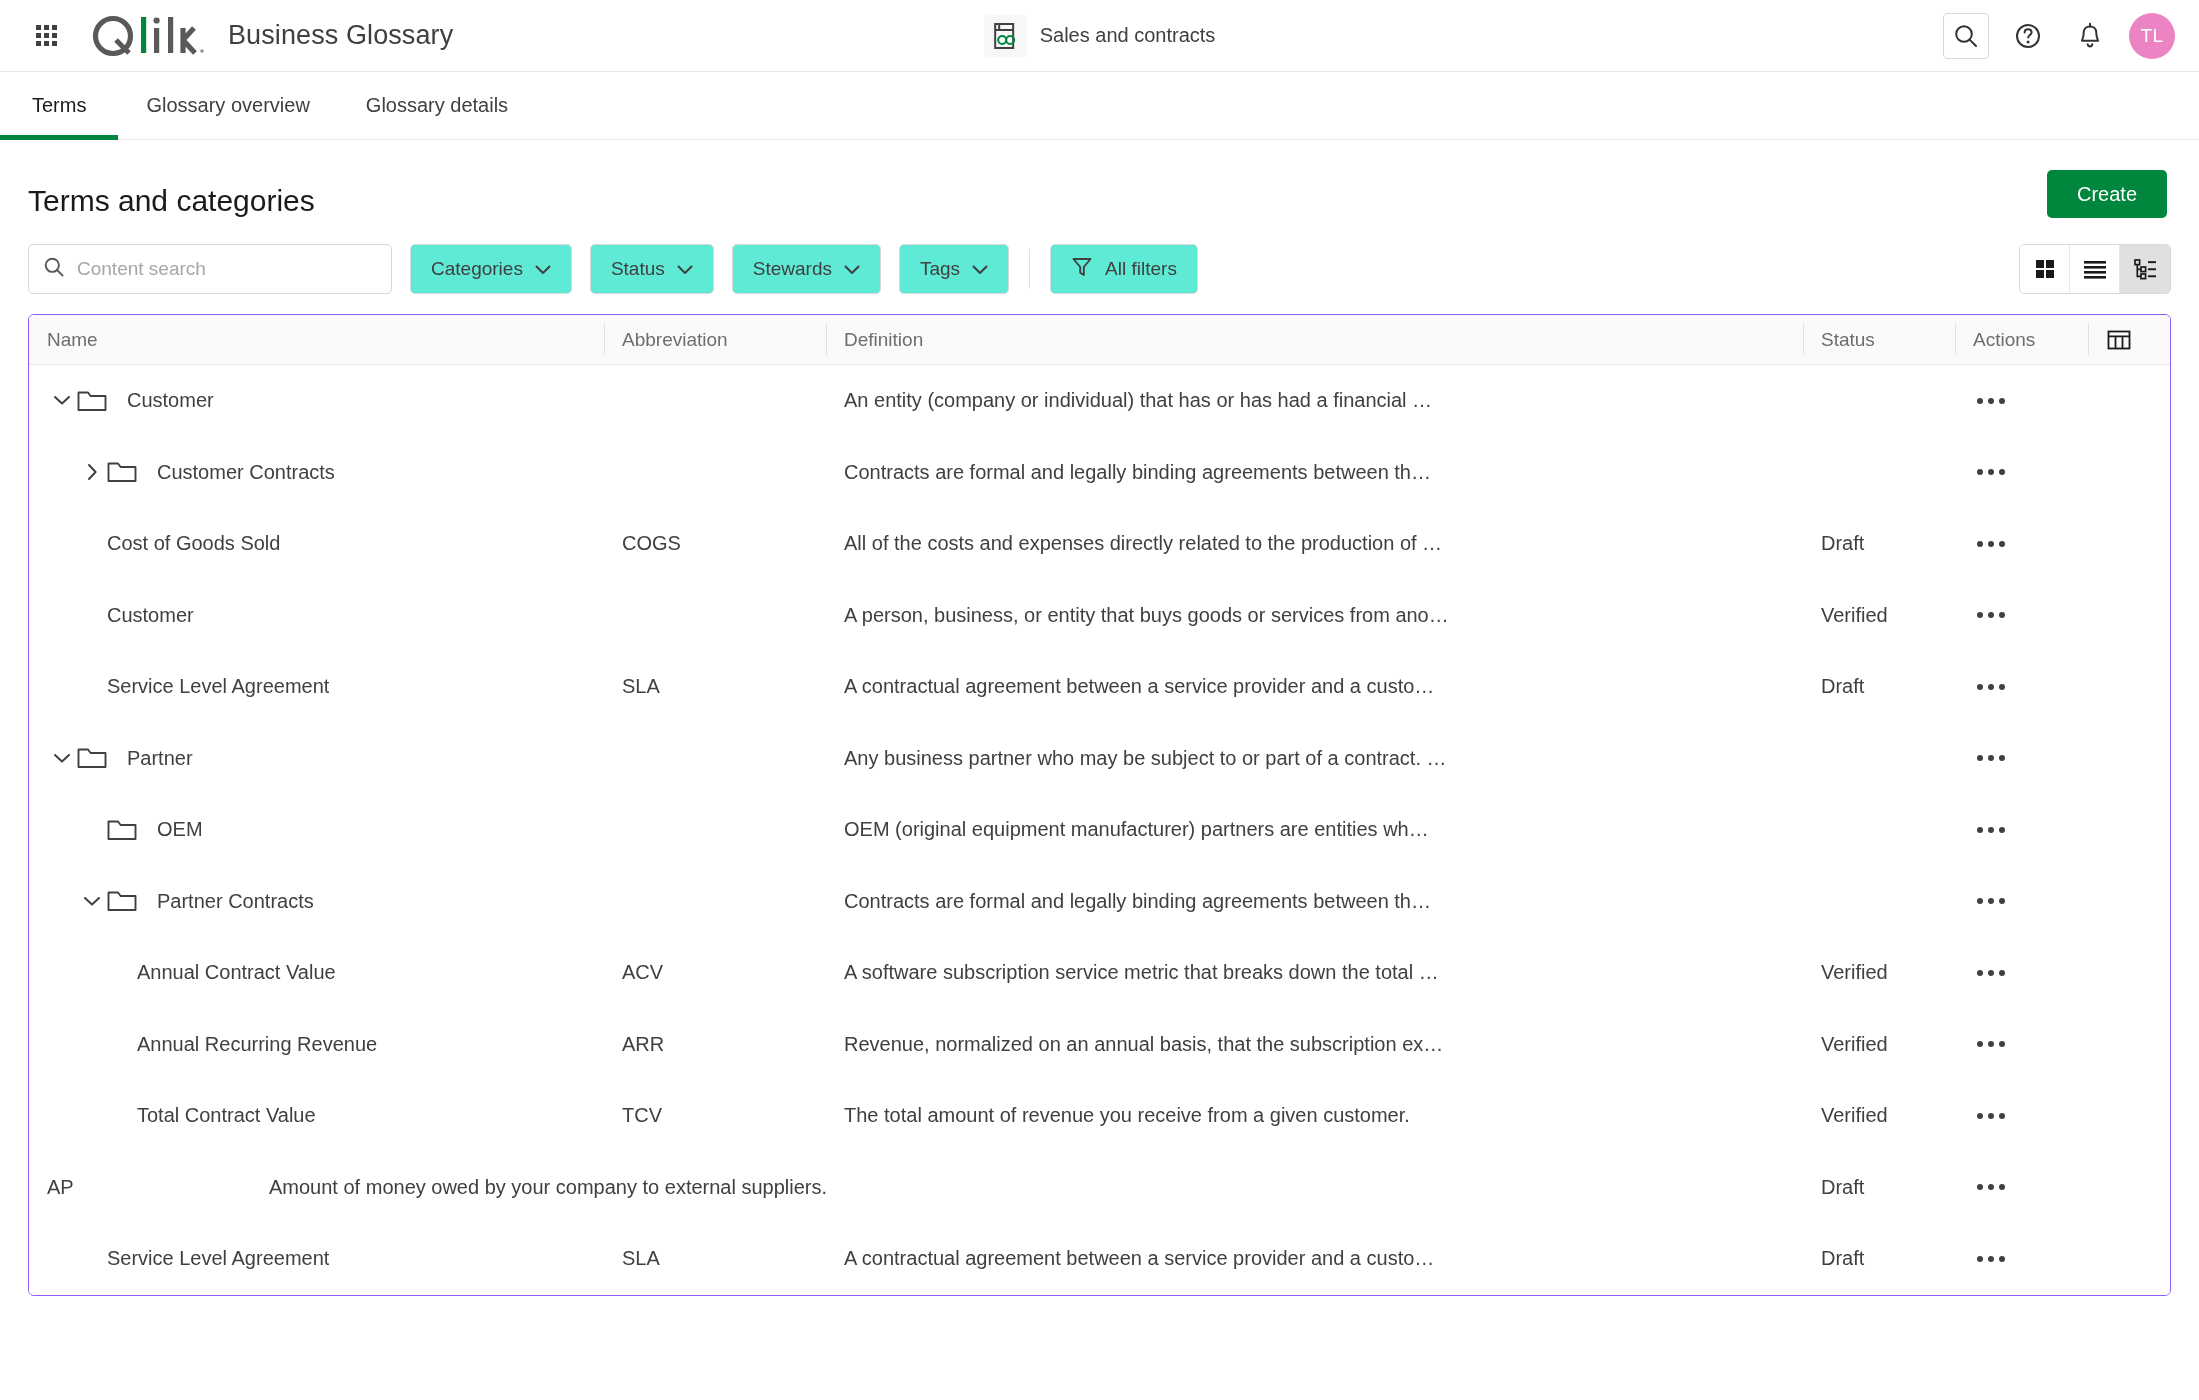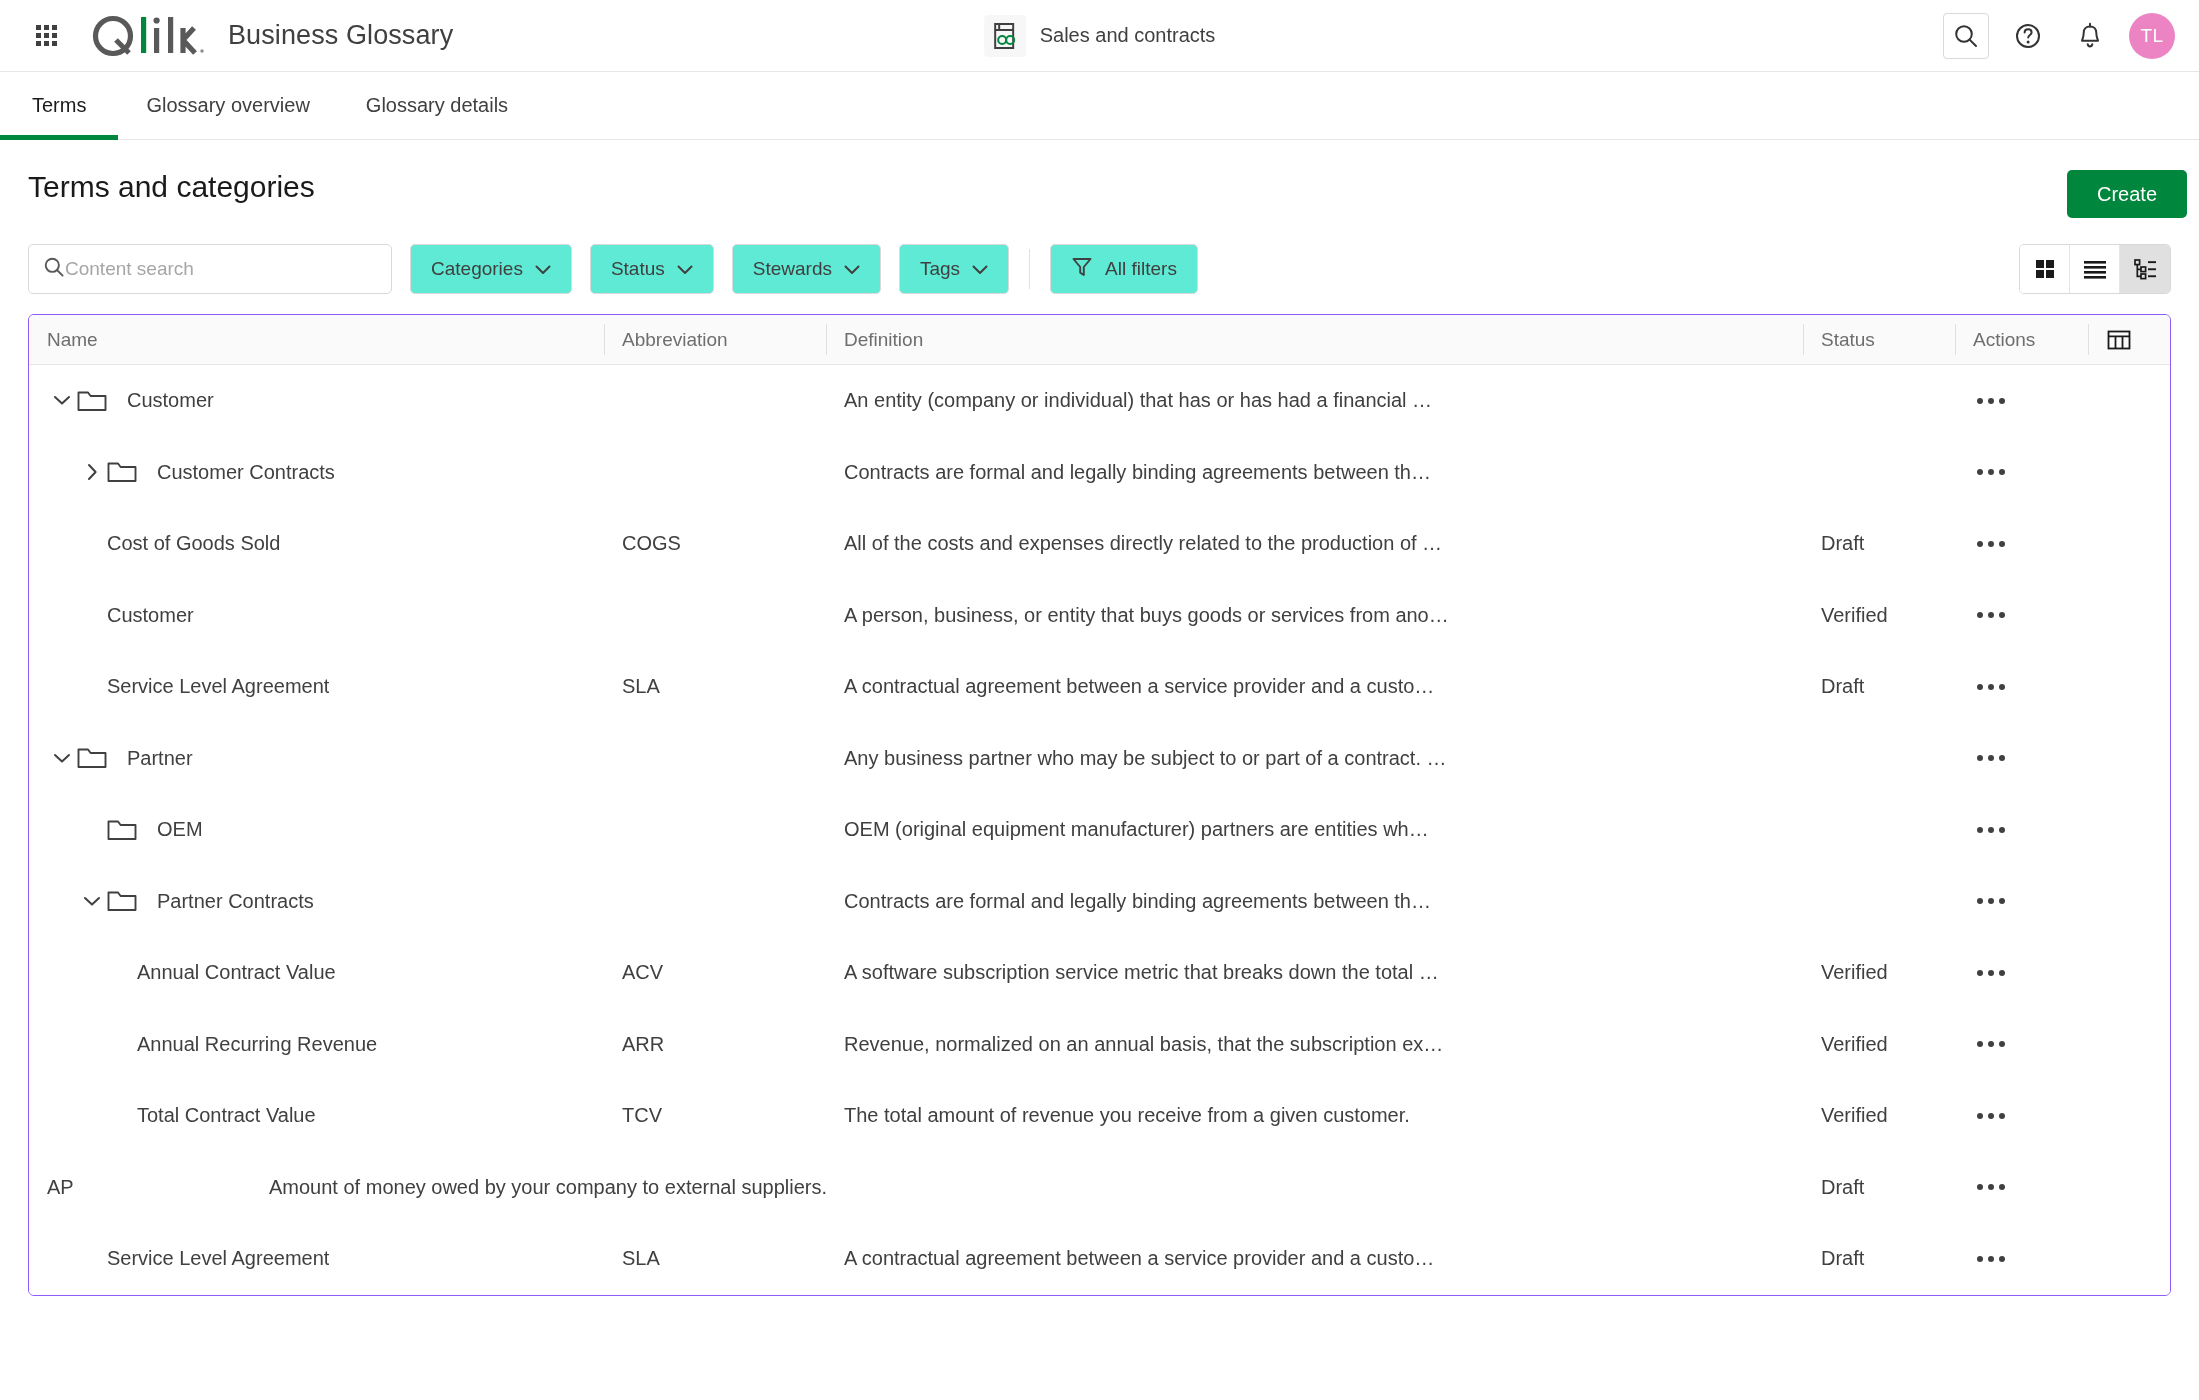--- a/index.html
+++ b/index.html
@@ -135,22 +135,22 @@
     content: "";
     position: absolute;
     left: 0; right: 0; bottom: -1px;
     height: 5px;
     background: #00873d;
   }
 
   
   .page-header {
     display: flex;
-    align-items: flex-start;
-    padding: 30px 12px 18px 28px;
+    align-items: flex-end;
+    padding: 30px 32px 18px 28px;
   }
   .page-title {
     font-size: 30px;
     color: #1a1a1a;
     font-weight: 400;
   }
   .create-btn {
     margin-left: auto;
     background: #00873d;
     color: #fff;
@@ -171,20 +171,21 @@
     padding: 8px 28px 20px 28px;
   }
   .search-box {
     width: 364px;
     height: 50px;
     border: 1px solid #d9d9d9;
     border-radius: 5px;
     display: flex;
     align-items: center;
     padding: 0 14px;
+    gap: 12px;
     background: #fff;
   }
   .search-box input {
     border: none;
     outline: none;
     font-size: 19px;
     font-family: inherit;
     color: #404040;
     background: transparent;
     width: 100%;

